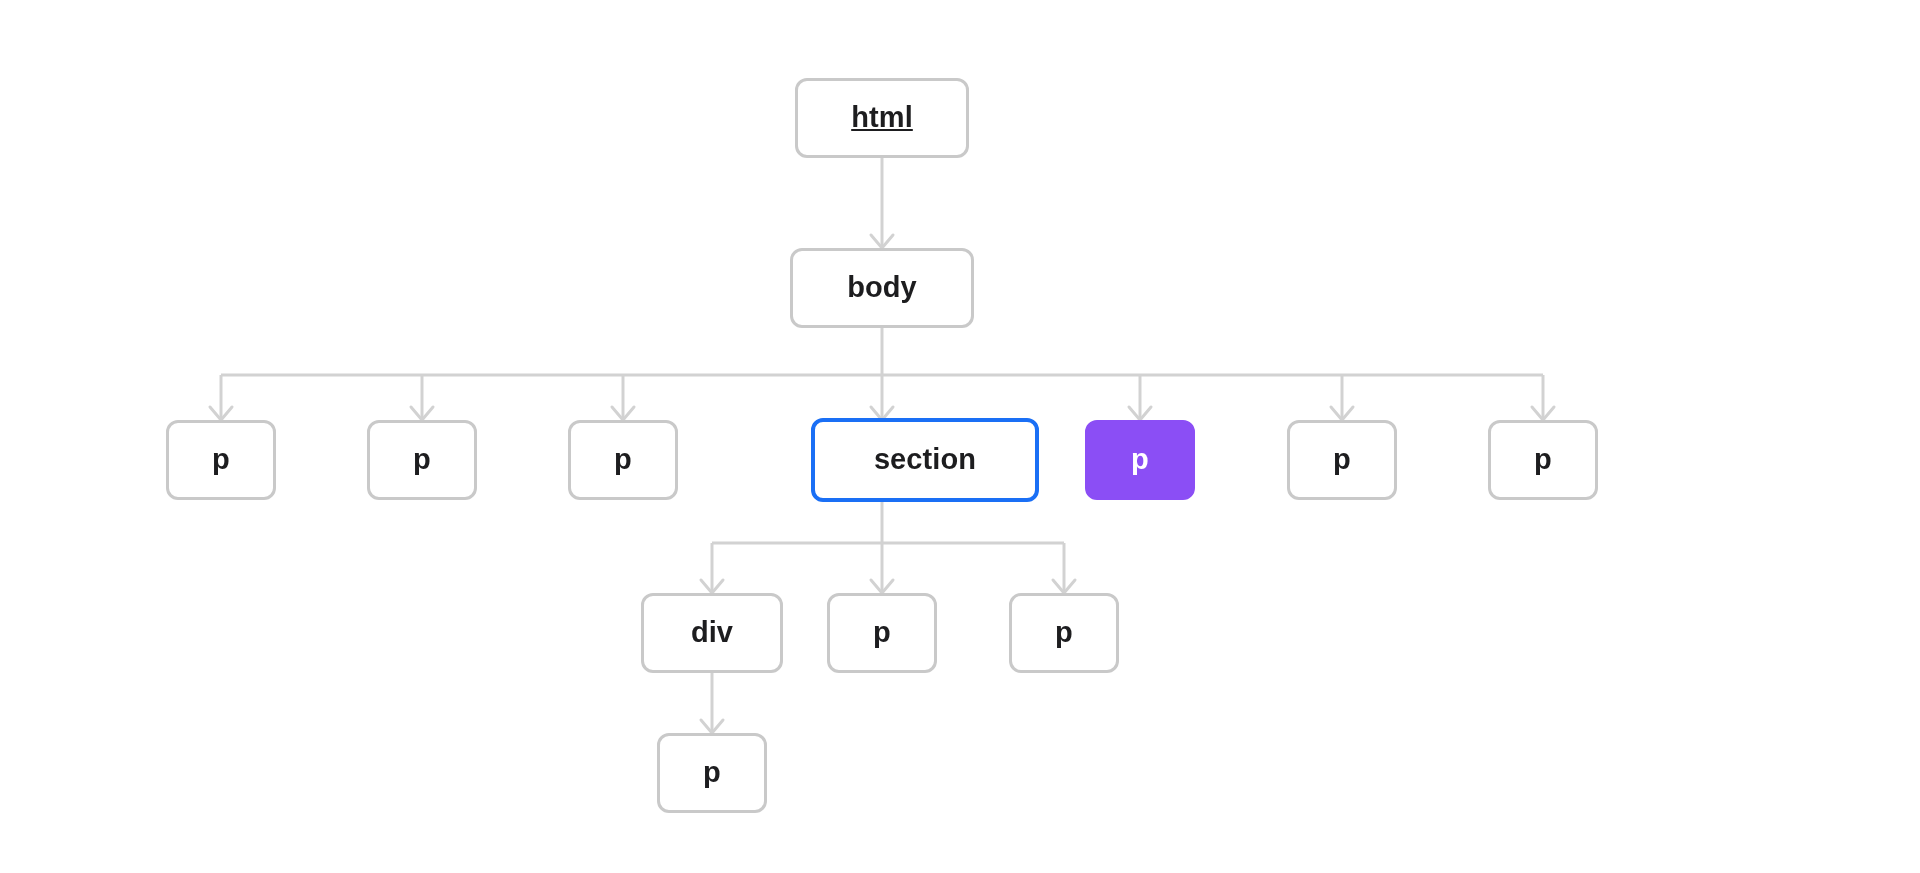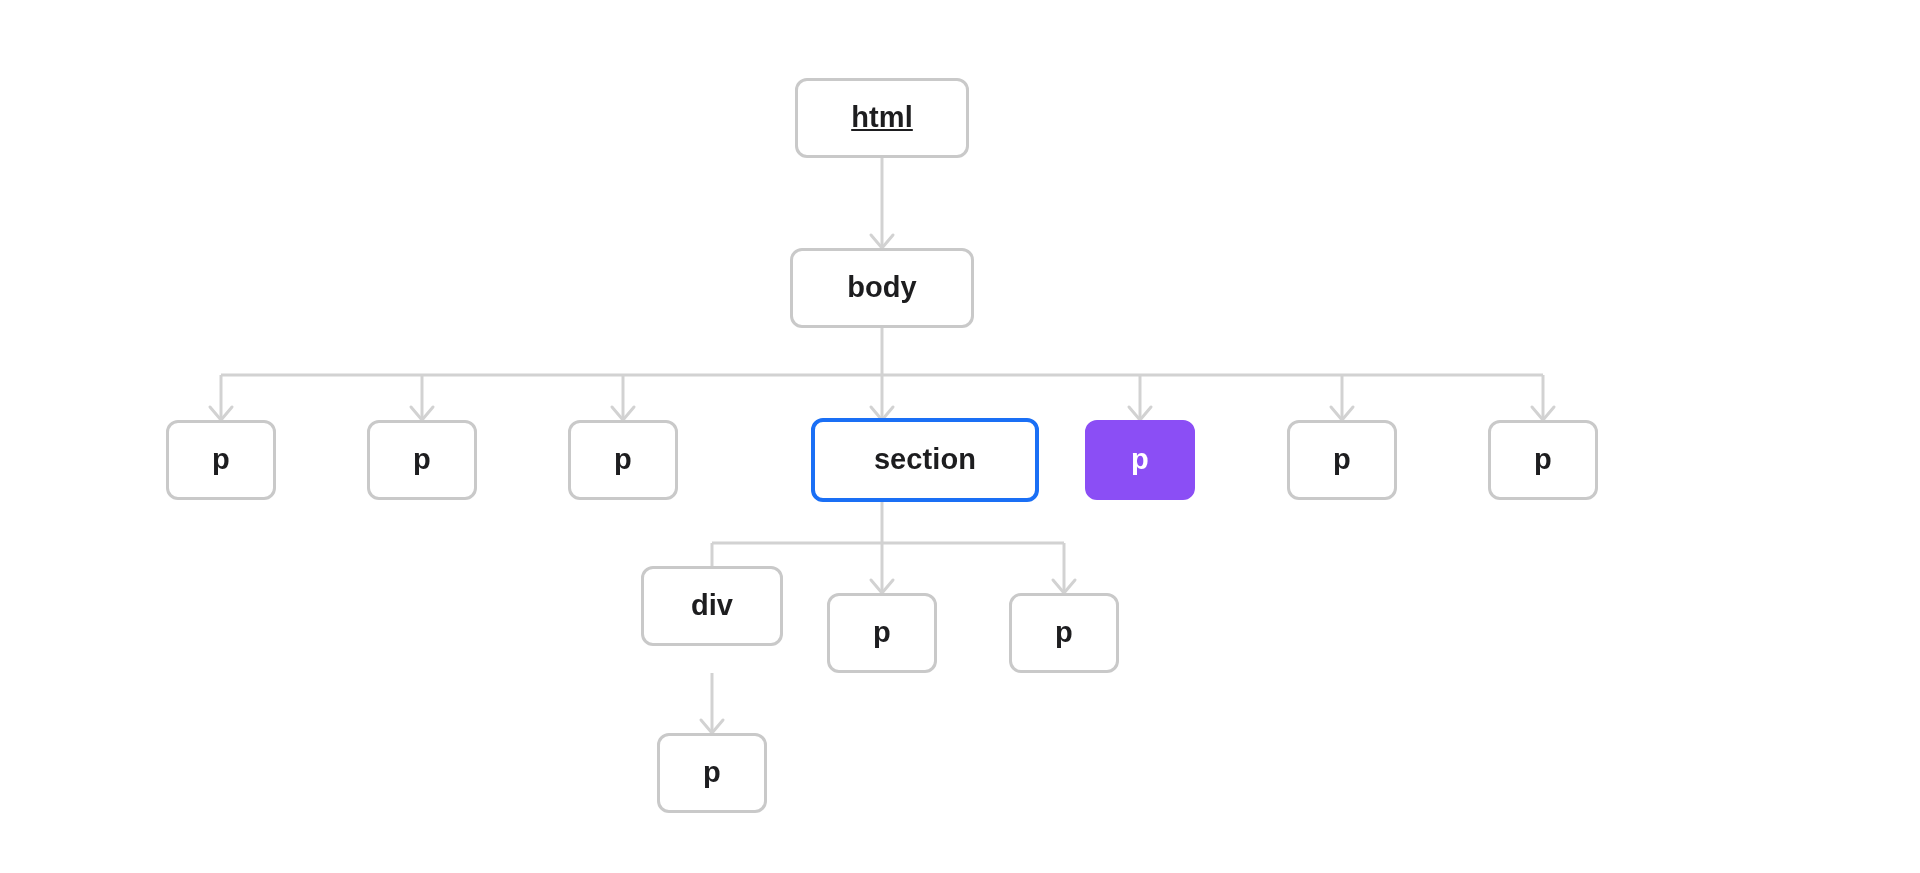--- a/index.html
+++ b/index.html
@@ -113,21 +113,21 @@
       </div>
       <div class="node highlighted" style="left: 1085px; top: 420px; width: 110px; height: 80px;">
         <span class="node-label">p</span>
       </div>
       <div class="node" style="left: 1287px; top: 420px; width: 110px; height: 80px;">
         <span class="node-label">p</span>
       </div>
       <div class="node" style="left: 1488px; top: 420px; width: 110px; height: 80px;">
         <span class="node-label">p</span>
       </div>
-      <div class="node" style="left: 641px; top: 566px; width: 142px; height: 80px;">
+      <div class="node" style="left: 641px; top: 593px; width: 142px; height: 80px;">
         <span class="node-label">div</span>
       </div>
       <div class="node" style="left: 827px; top: 593px; width: 110px; height: 80px;">
         <span class="node-label">p</span>
       </div>
       <div class="node" style="left: 1009px; top: 593px; width: 110px; height: 80px;">
         <span class="node-label">p</span>
       </div>
       <div class="node" style="left: 657px; top: 733px; width: 110px; height: 80px;">
         <span class="node-label">p</span>

